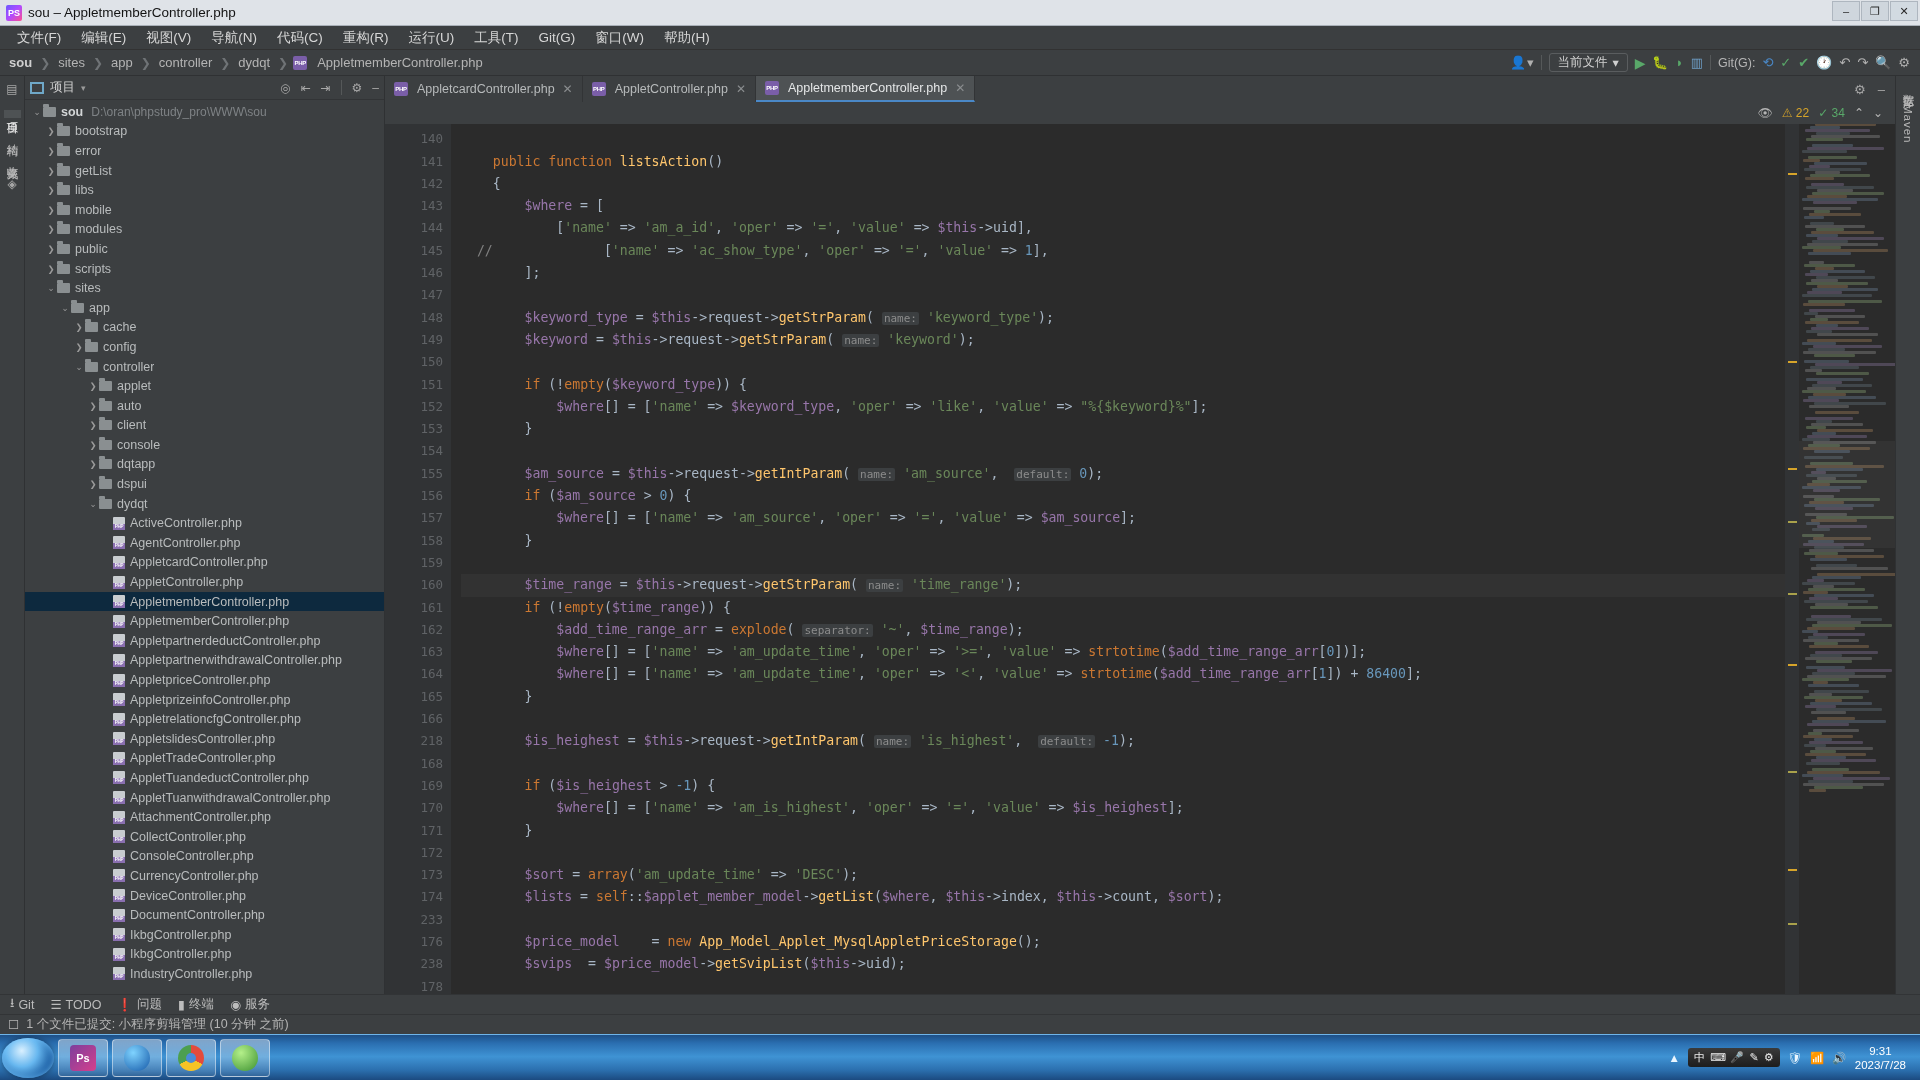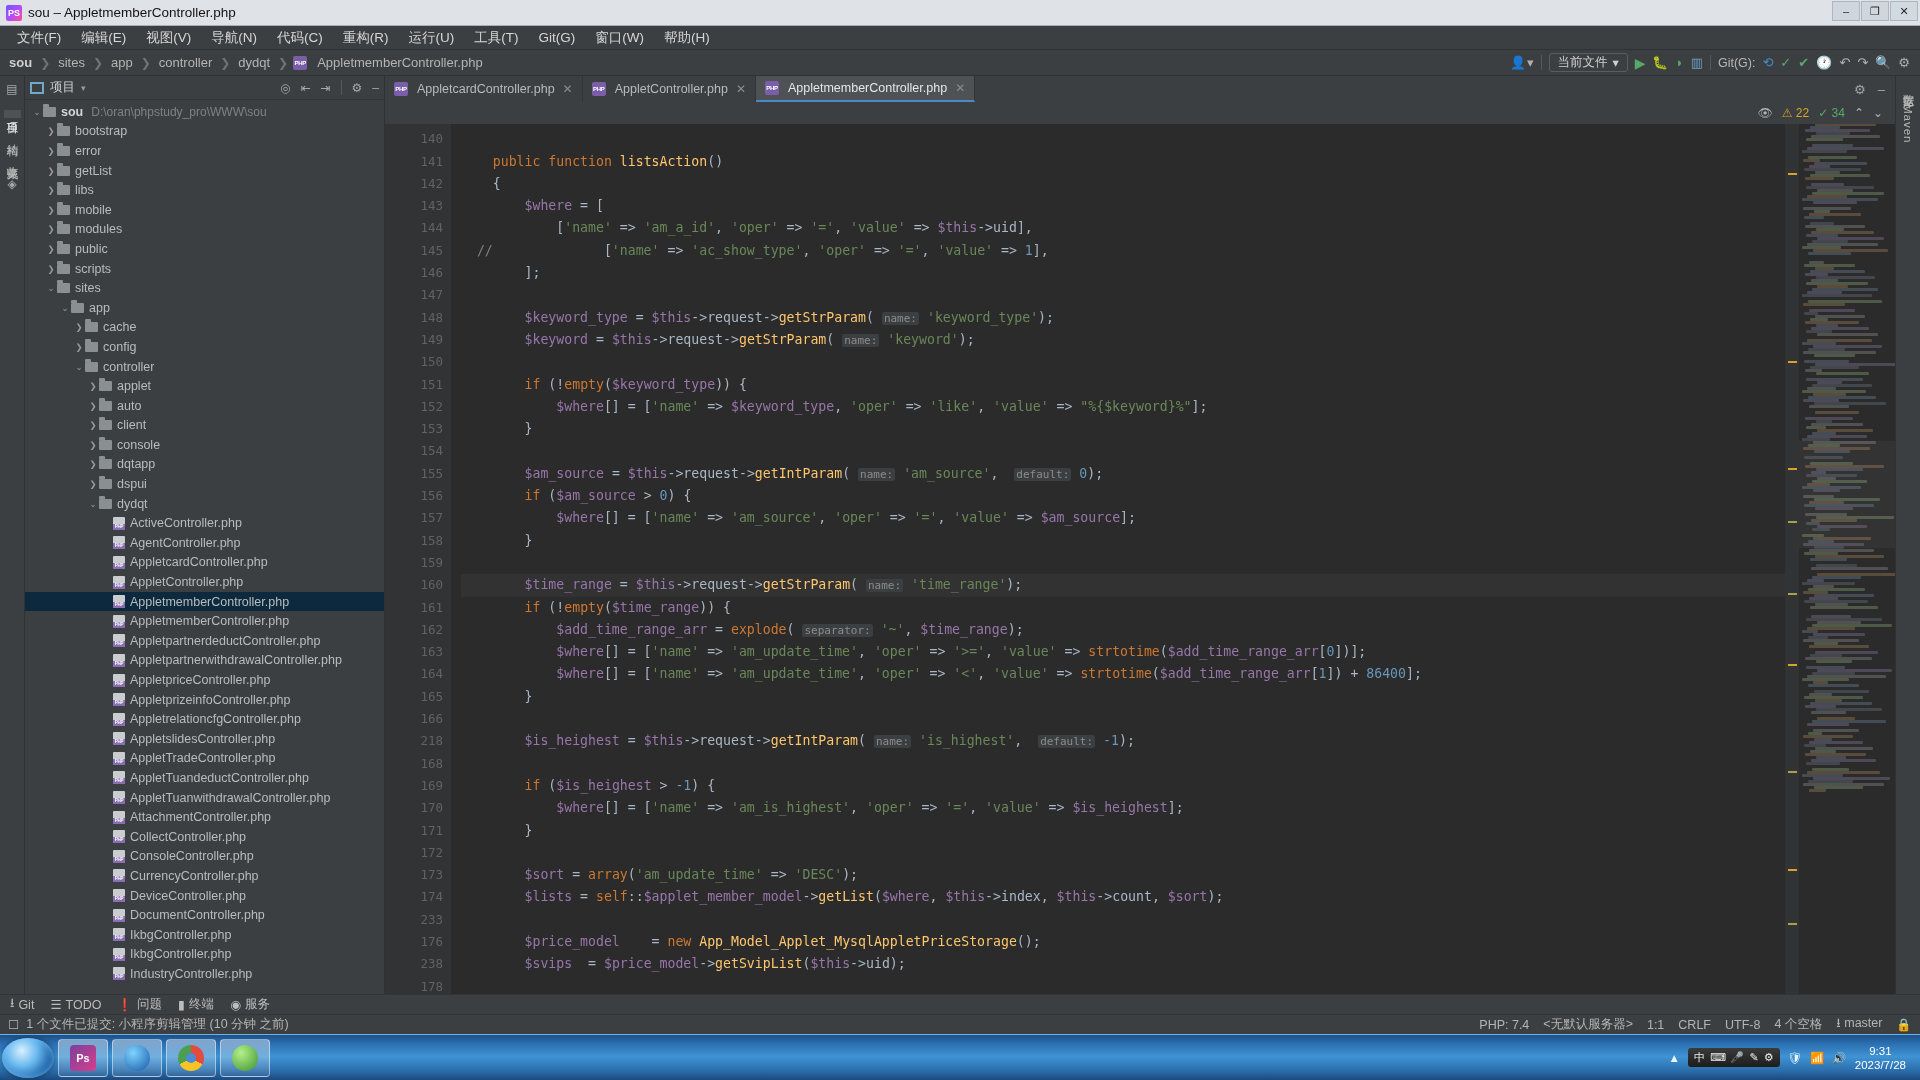--- a/index.html
+++ b/index.html
@@ -877,33 +877,20 @@
   </div>
   <div class="tb-item">
     <span>◉</span>
     <span>服务</span>
   </div>
 </div>
 
 <div class="statusbar">
   <span style="margin-right:7px;">☐</span>
   <span>1 个文件已提交: 小程序剪辑管理 (10 分钟 之前)</span>
-  <span class="sb-right">
-    <span>PHP: 7.4</span>
-    <span>&lt;无默认服务器&gt;</span>
-    <span>1:1</span>
-    <span>CRLF</span>
-    <span>UTF-8</span>
-    <span>4 个空格</span>
-    <span>
-      <span>⭳</span>
-      <span>master</span>
-    </span>
-    <span>🔒</span>
-  </span>
 </div>
 
 <div class="taskbar">
   <div class="startorb"></div>
   <div class="tbtn">
       <div class="tb-ps">Ps</div>
     </div>
   <div class="tbtn">
       <div class="tb-blue"></div>
     </div>

